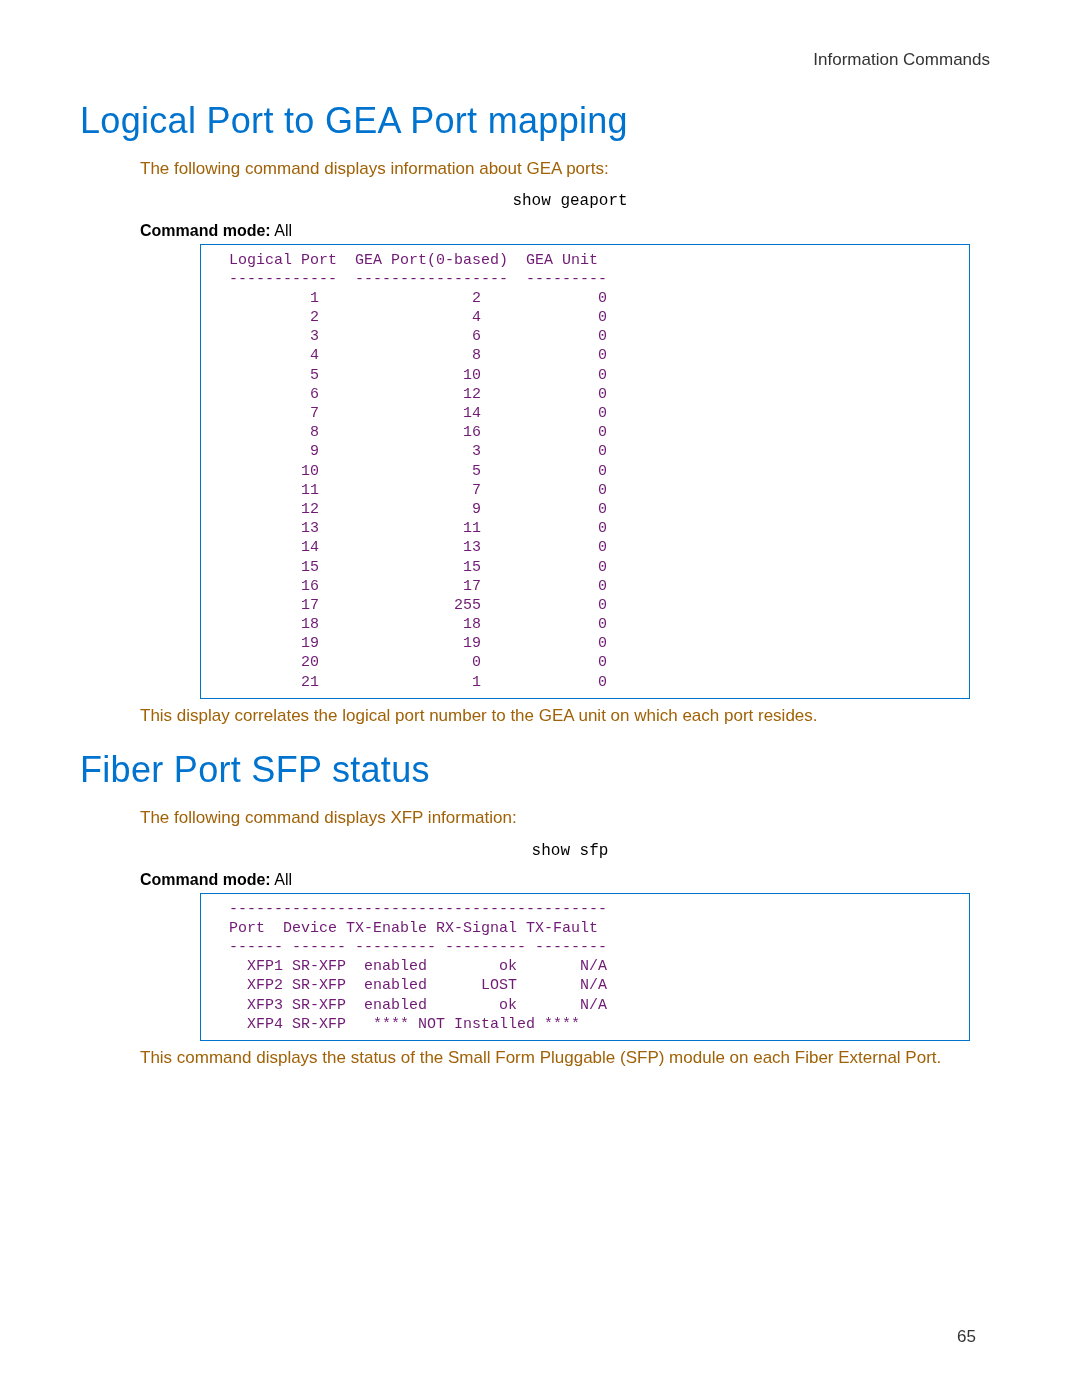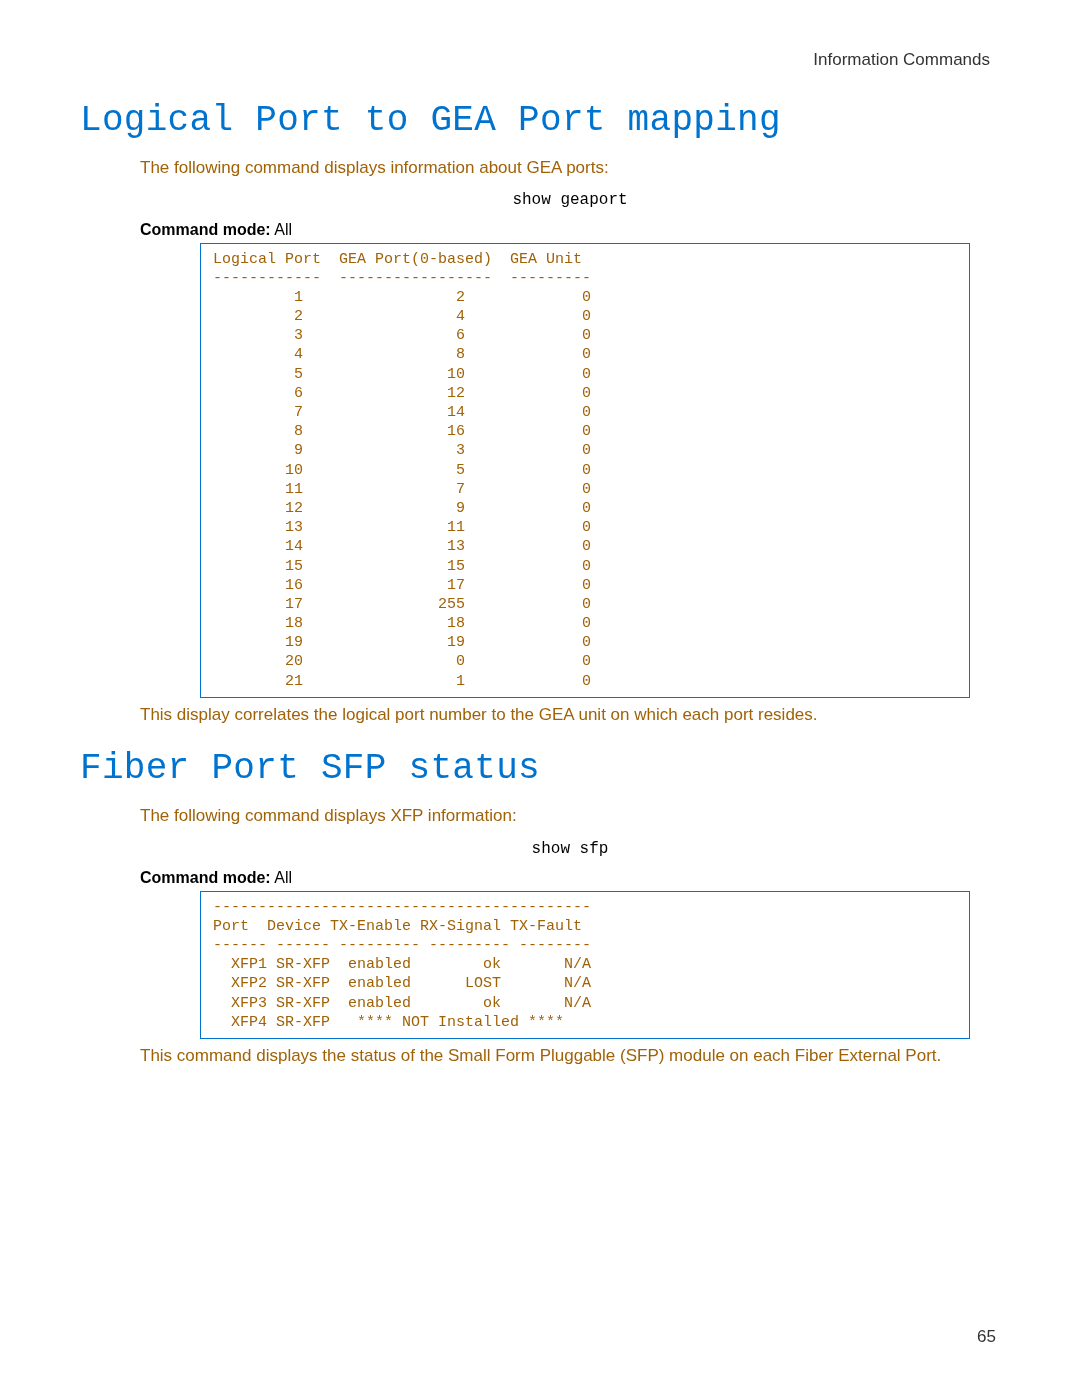--- a/index.html
+++ b/index.html
@@ -18,21 +18,21 @@
     position: relative;
   }
   .header-right {
     text-align: right;
     font-size: 17px;
     color: #333;
     margin-bottom: 30px;
     margin-right: 10px;
   }
   h1 {
-    font-family: Liberation Mono, monospace;
+    font-family: Liberation Sans, sans-serif;
     font-weight: 400;
     color: #0073cf;
     font-size: 36px;
     margin: 20px 0 14px 0;
     letter-spacing: 0.3px;
   }
   .body-text {
     margin-left: 60px;
     font-size: 17px;
     line-height: 1.55;
@@ -56,31 +56,31 @@
     margin-bottom: 4px;
   }
   .cmd-mode strong {
     font-weight: 700;
     text-align: right;
   }
   .output-box {
     border: 1.5px solid #0073cf;
     margin-left: 120px;
     margin-right: 30px;
-    padding: 6px 12px;
+    padding: 6px 28px;
     font-family: "Courier New", Courier, monospace;
     font-size: 15px;
     line-height: 1.28;
     white-space: pre;
-    color: #a16207;
+    color: #701a75;
   }
   .page-num {
     position: absolute;
     bottom: 50px;
-    right: 84px;
+    right: 104px;
     font-size: 17px;
     color: #333;
   }
 </style>
 </head>
 <body>
 
 <div class="page">
 
   <div class="header-right">Information Commands</div>

